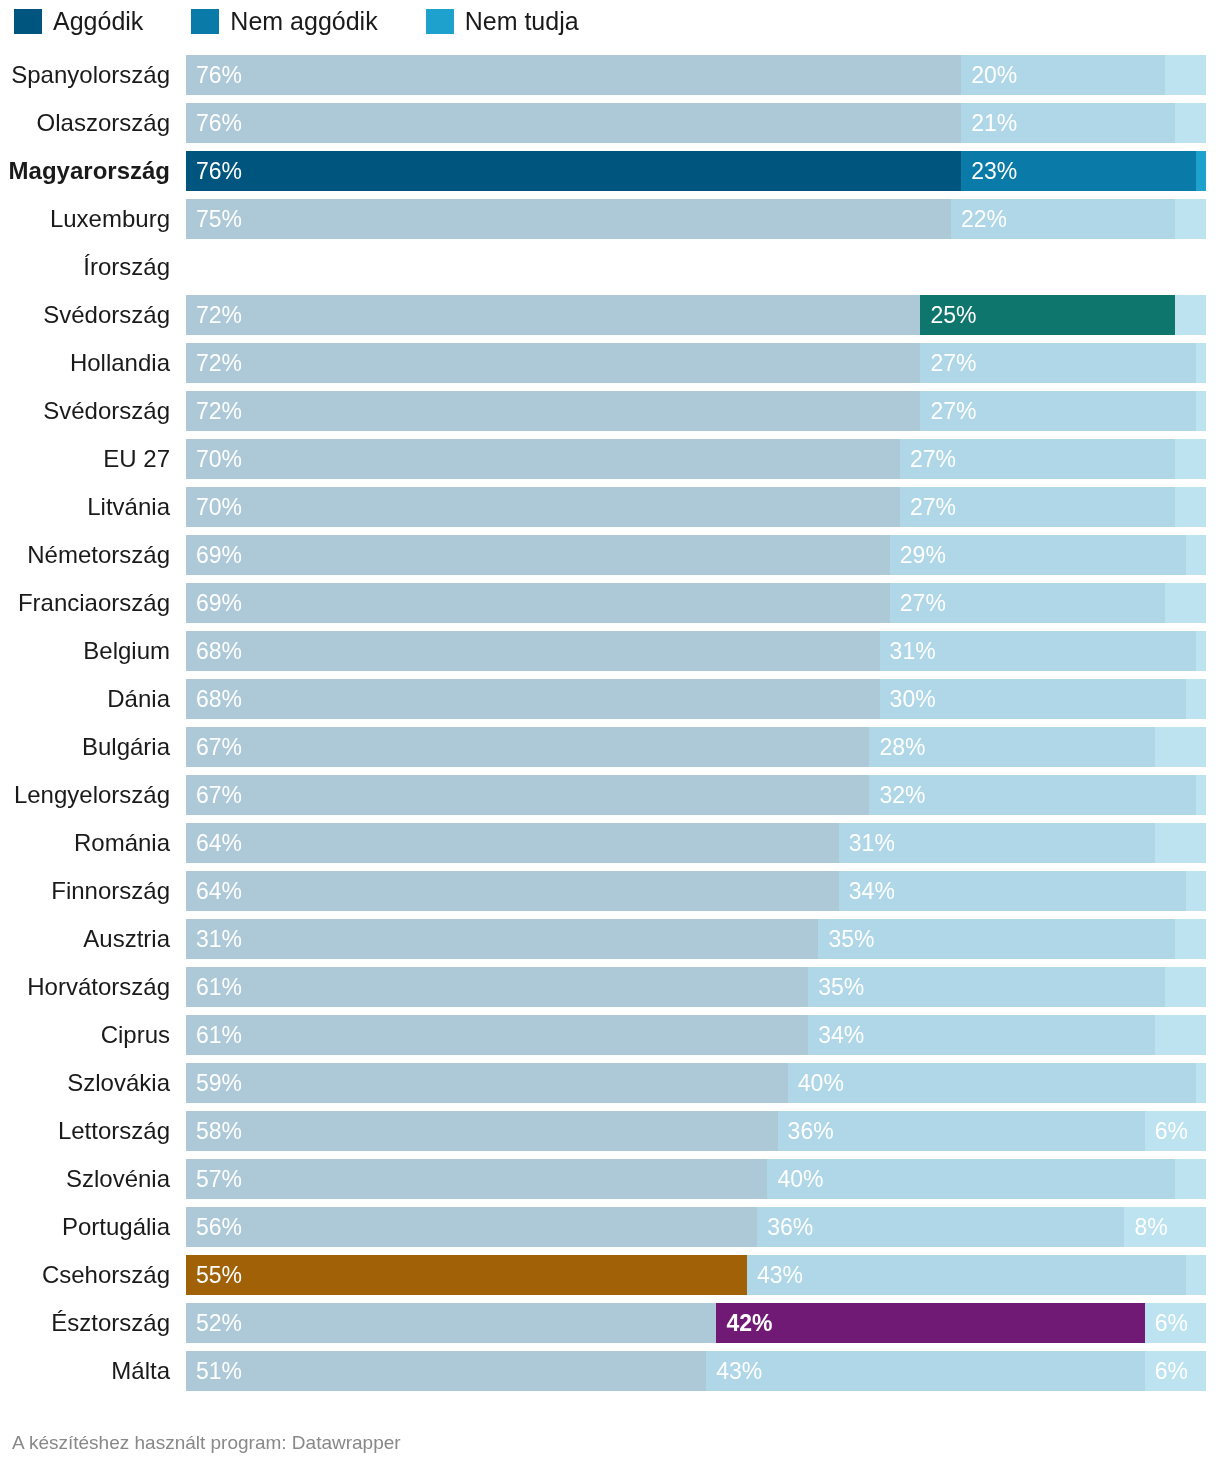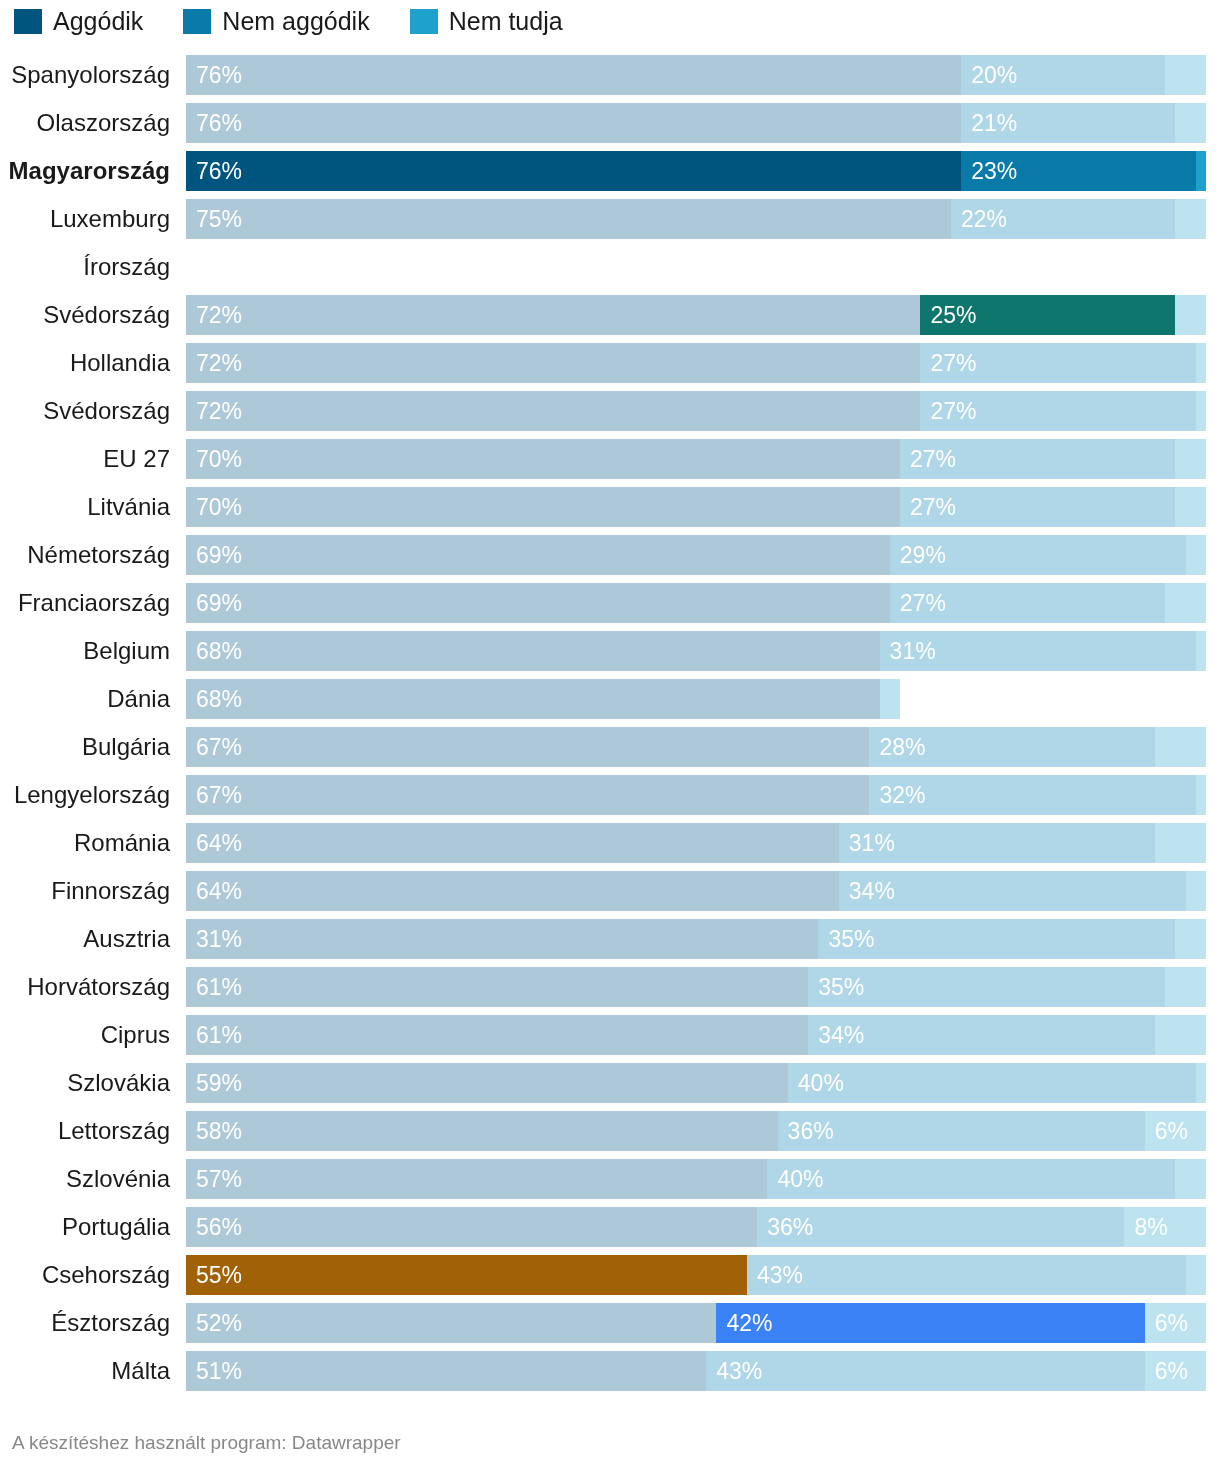--- a/index.html
+++ b/index.html
@@ -14,21 +14,21 @@
     font-family: "Liberation Sans", sans-serif;
     color: #1a1a1a;
     overflow: hidden;
     position: relative;
   }
 
   
   #legend {
     display: flex;
     align-items: center;
-    gap: 4px;
+    gap: 12px;
     padding: 13px 0 0 14px;
     height: 30px;
     box-sizing: border-box;
   }
   .legend-item {
     display: flex;
     align-items: center;
     margin-right: 36px;
   }
   .legend-swatch {
@@ -273,20 +273,23 @@
         </div>
         <div class="seg" style="width: 1%; background: rgb(189, 227, 240);"></div>
       </div>
     </div>
     <div class="row">
       <div class="row-label">Dánia</div>
       <div class="bar">
         <div class="seg" style="width: 68%; background: rgb(173, 201, 216);">
           <span class="seg-label">68%</span>
         </div>
+        <div class="seg" style="width: 30%; background: rgb(176, 215, 232);">
+          <span class="seg-label">30%</span>
+        </div>
         <div class="seg" style="width: 2%; background: rgb(189, 227, 240);"></div>
       </div>
     </div>
     <div class="row">
       <div class="row-label">Bulgária</div>
       <div class="bar">
         <div class="seg" style="width: 67%; background: rgb(173, 201, 216);">
           <span class="seg-label">67%</span>
         </div>
         <div class="seg" style="width: 28%; background: rgb(176, 215, 232);">
@@ -430,21 +433,21 @@
         </div>
         <div class="seg" style="width: 2%; background: rgb(189, 227, 240);"></div>
       </div>
     </div>
     <div class="row">
       <div class="row-label">Észtország</div>
       <div class="bar">
         <div class="seg" style="width: 52%; background: rgb(173, 201, 216);">
           <span class="seg-label">52%</span>
         </div>
-        <div class="seg" style="width: 42%; background: #3b82f6;">
+        <div class="seg" style="width: 42%; background: #701a75; font-weight: bold;">
           <span class="seg-label">42%</span>
         </div>
         <div class="seg" style="width: 6%; background: rgb(189, 227, 240);">
           <span class="seg-label">6%</span>
         </div>
       </div>
     </div>
     <div class="row">
       <div class="row-label">Málta</div>
       <div class="bar">

